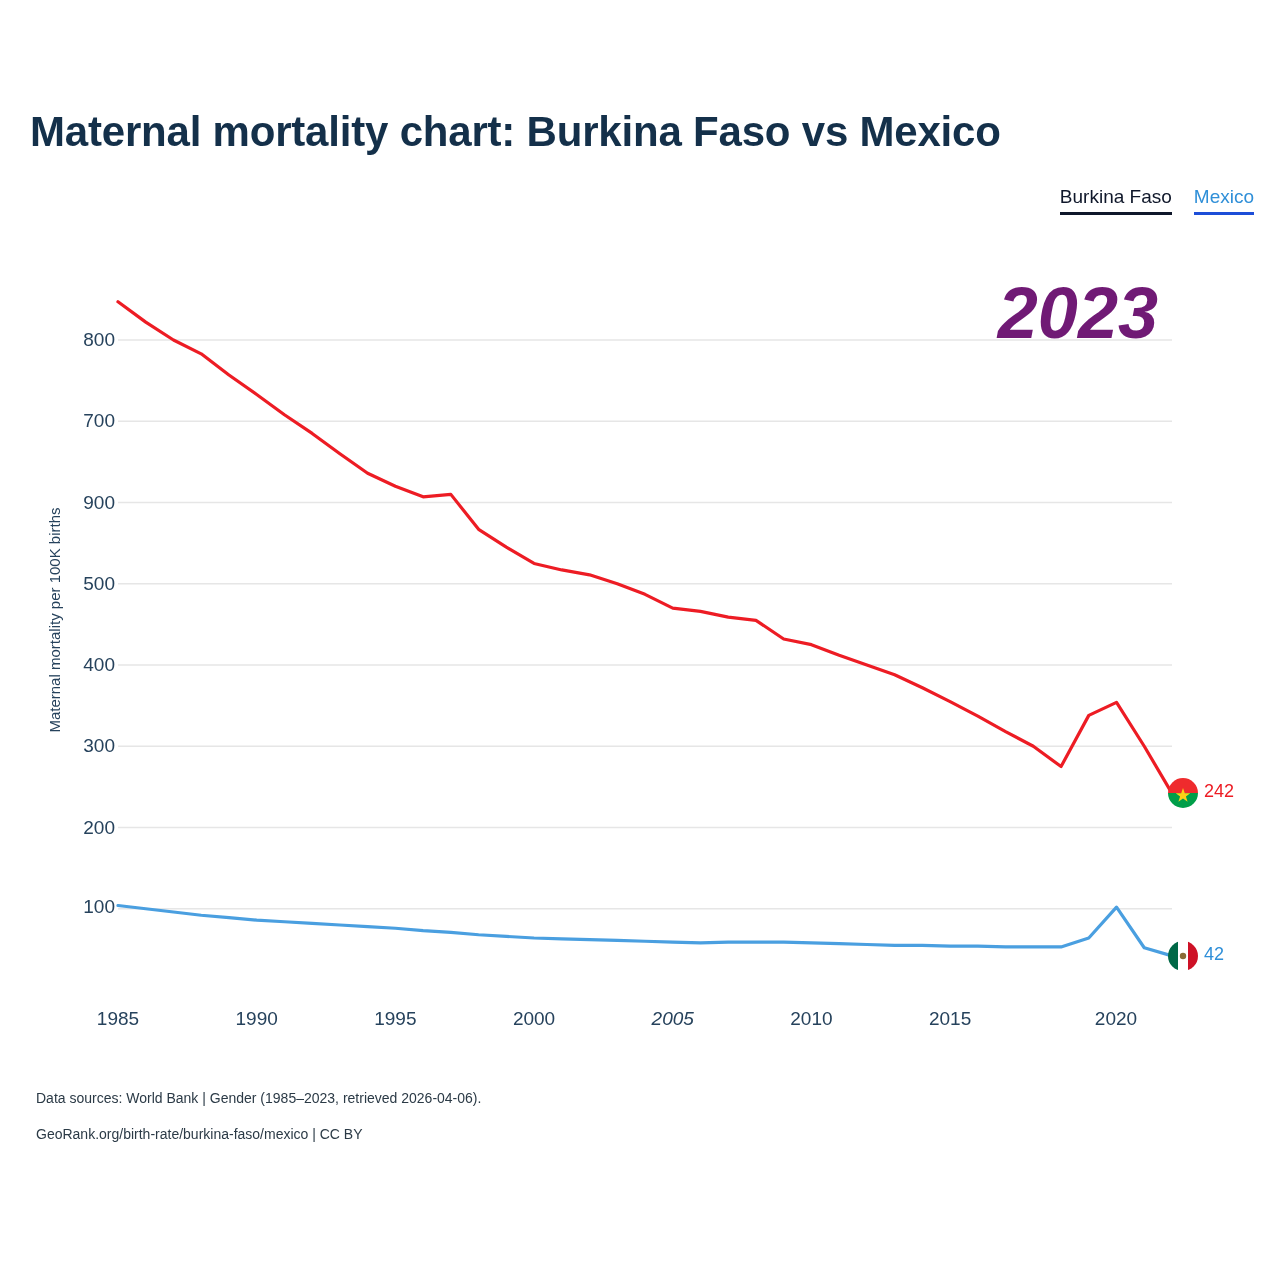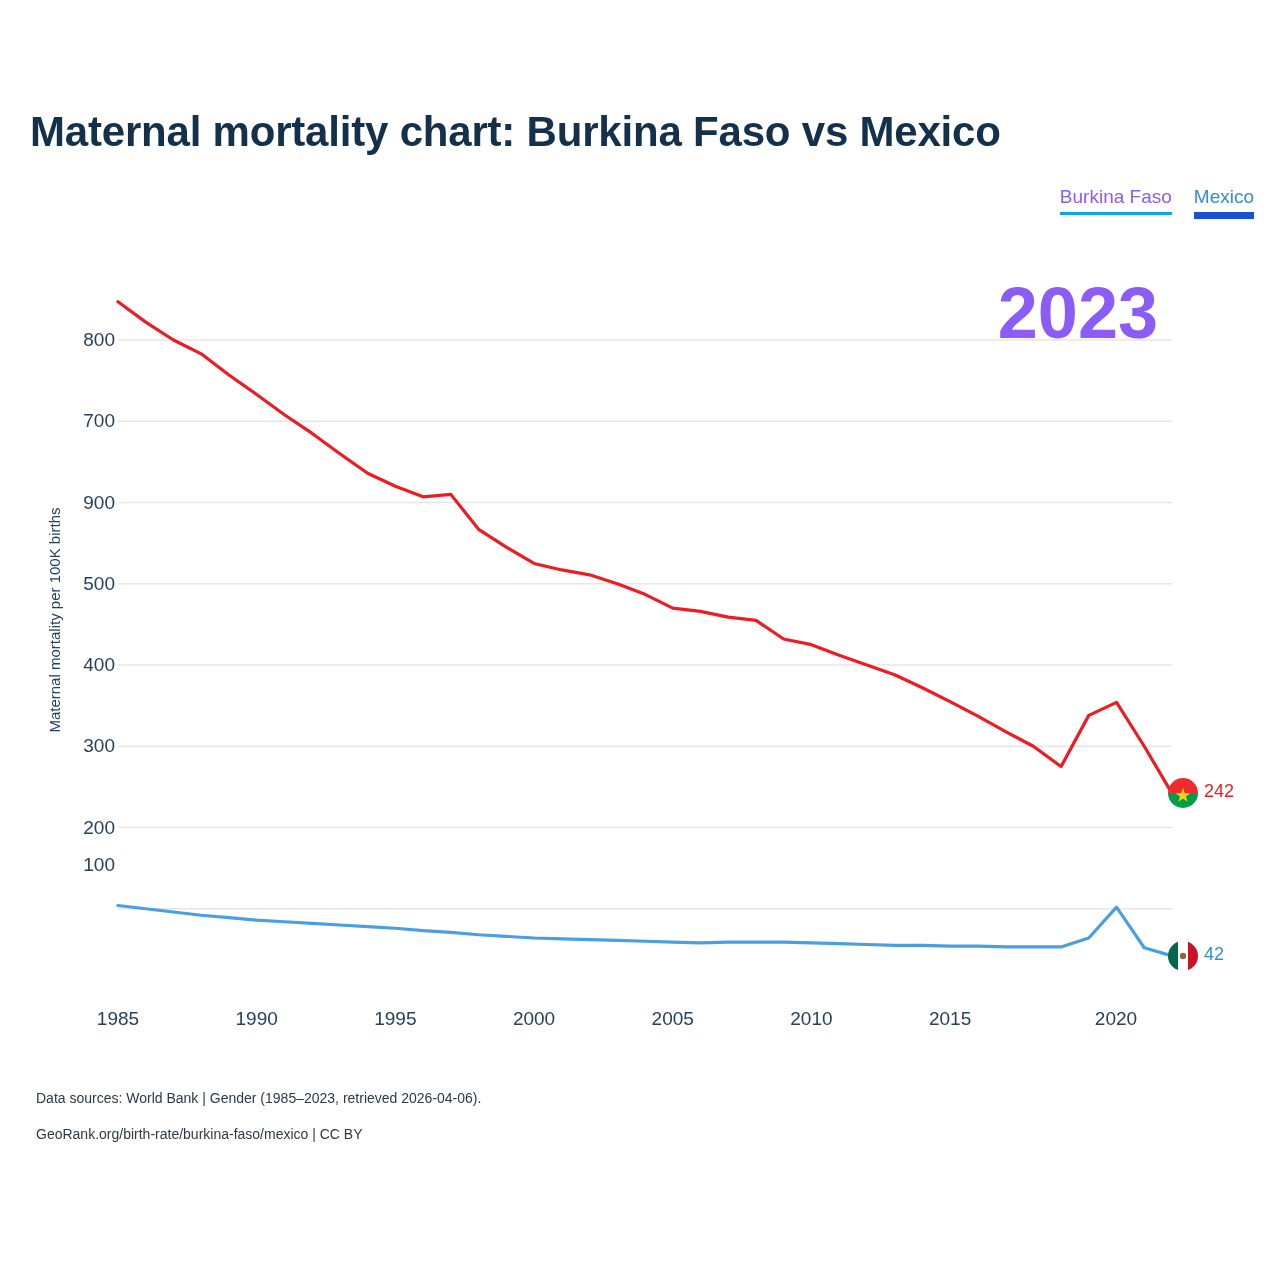--- a/index.html
+++ b/index.html
@@ -36,35 +36,36 @@
     display: flex;
     gap: 22px;
     align-items: flex-start;
   }
   .legend-item {
     font-size: 19px;
     padding-bottom: 4px;
     white-space: nowrap;
   }
   .legend-item.burkina {
-    color: #8b5cf6;
-    border-bottom: 3px solid #0ea5e9;
+    color: #0f172a;
+    border-bottom: 3px solid #0f172a;
   }
   .legend-item.mexico {
     color: #2f8fd8;
-    border-bottom: 7px solid #1d4ed8;
+    border-bottom: 3px solid #1d4ed8;
   }
   .year-watermark {
     position: absolute;
     right: 122px;
     top: 272px;
     font-size: 72px;
     font-weight: bold;
-    color: #8b5cf6;
+    color: #701a75;
     letter-spacing: 0px;
+    font-style: italic;
   }
   .ylabel {
     position: absolute;
     left: 30px;
     top: 420px;
     width: 400px;
     transform: rotate(-90deg);
     transform-origin: 0 0;
     font-size: 15px;
     color: #26425c;
@@ -147,35 +148,35 @@
     <div class="legend-item mexico">Mexico</div>
   </div>
 
   <div class="year-watermark">2023</div>
 
   <div class="ylabel">
     <span class="ylabel-inner">Maternal mortality per 100K births</span>
   </div>
 
   <div class="ytick-wrap" id="yticks">
-      <div class="ytick" style="top: 865px;">100</div>
+      <div class="ytick" style="top: 907px;">100</div>
       <div class="ytick" style="top: 827.5px;">200</div>
       <div class="ytick" style="top: 746.25px;">300</div>
       <div class="ytick" style="top: 665px;">400</div>
       <div class="ytick" style="top: 583.75px;">500</div>
       <div class="ytick" style="top: 502.5px;">900</div>
       <div class="ytick" style="top: 421.25px;">700</div>
       <div class="ytick" style="top: 340px;">800</div>
     </div>
   <div class="xtick-wrap" id="xticks">
       <div class="xtick" style="left: 118px;">1985</div>
       <div class="xtick" style="left: 256.684px;">1990</div>
       <div class="xtick" style="left: 395.368px;">1995</div>
       <div class="xtick" style="left: 534.053px;">2000</div>
-      <div class="xtick" style="left: 672.737px;">2005</div>
+      <div class="xtick" style="left: 672.737px; font-style: italic;">2005</div>
       <div class="xtick" style="left: 811.421px;">2010</div>
       <div class="xtick" style="left: 950.105px;">2015</div>
       <div class="xtick" style="left: 1116px;">2020</div>
     </div>
 
   <svg class="plot" id="plot" viewBox="0 0 1280 1280">
       <line x1="118" x2="1172" y1="908.75" y2="908.75" stroke="#e6e6e6" stroke-width="1.5"></line>
       <line x1="118" x2="1172" y1="827.5" y2="827.5" stroke="#e6e6e6" stroke-width="1.5"></line>
       <line x1="118" x2="1172" y1="746.25" y2="746.25" stroke="#e6e6e6" stroke-width="1.5"></line>
       <line x1="118" x2="1172" y1="665" y2="665" stroke="#e6e6e6" stroke-width="1.5"></line>

